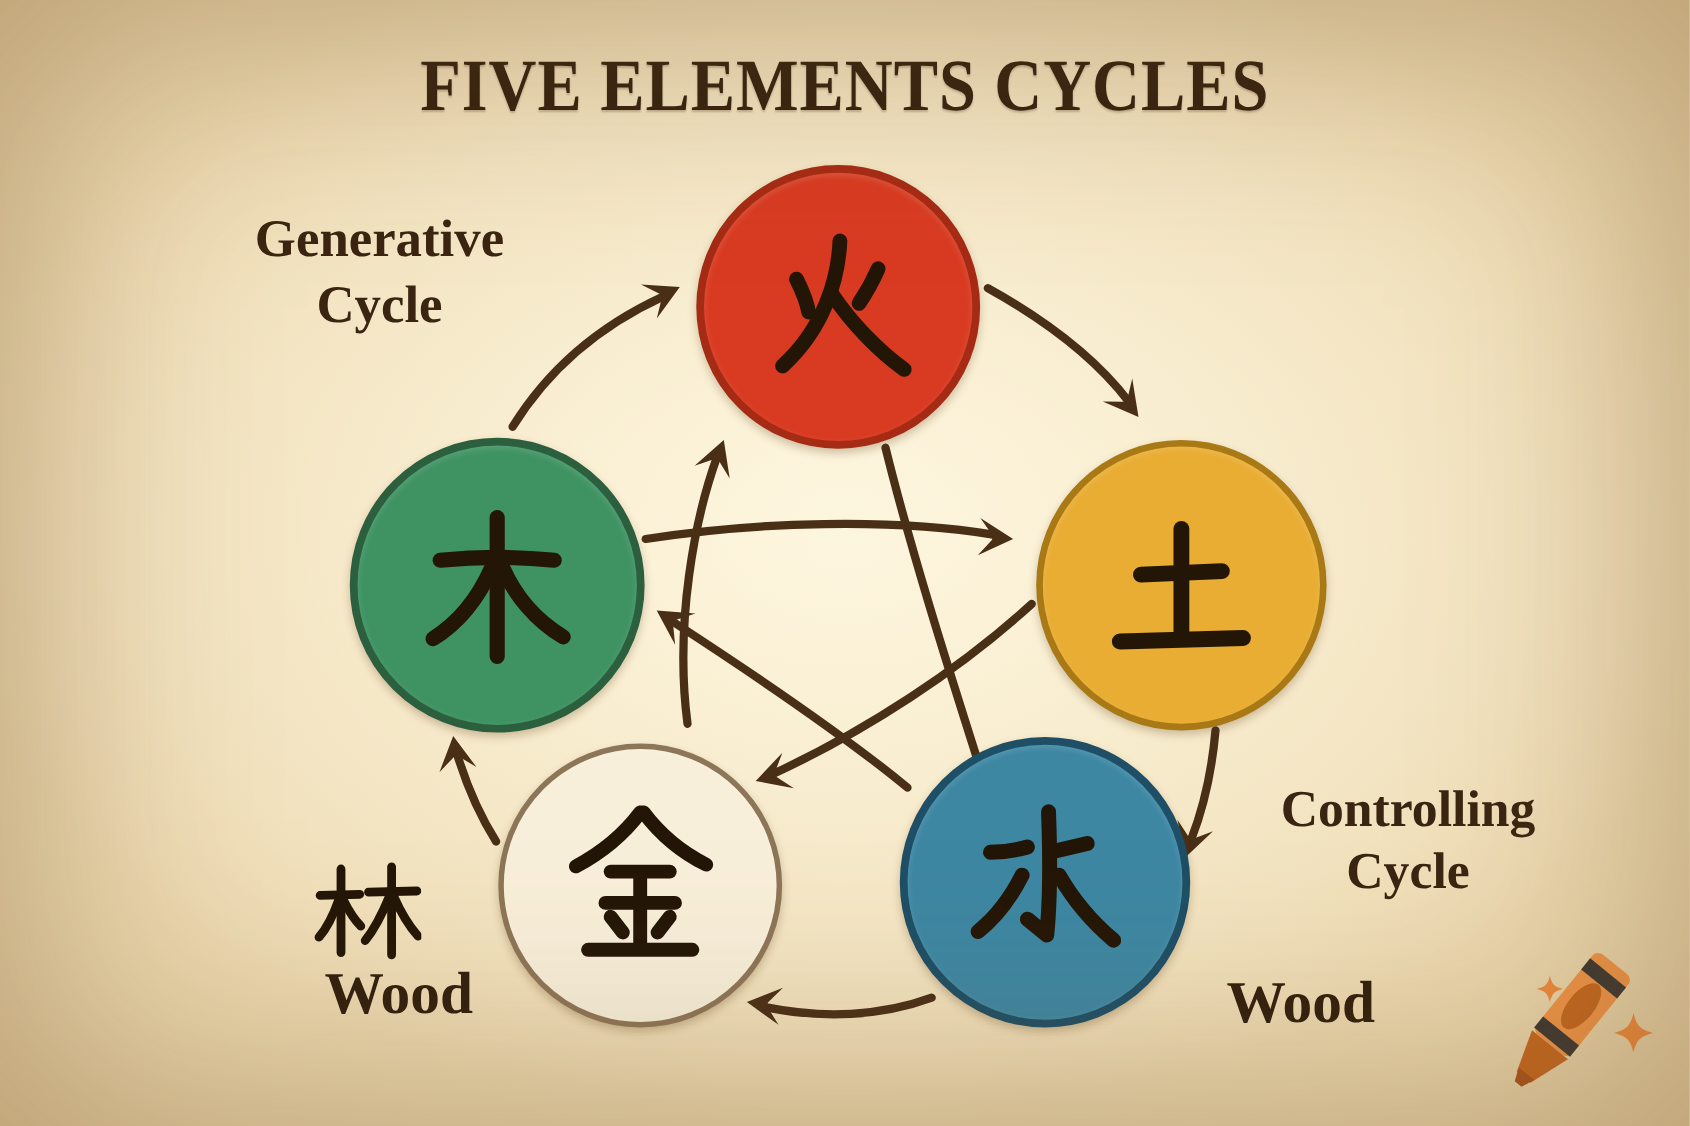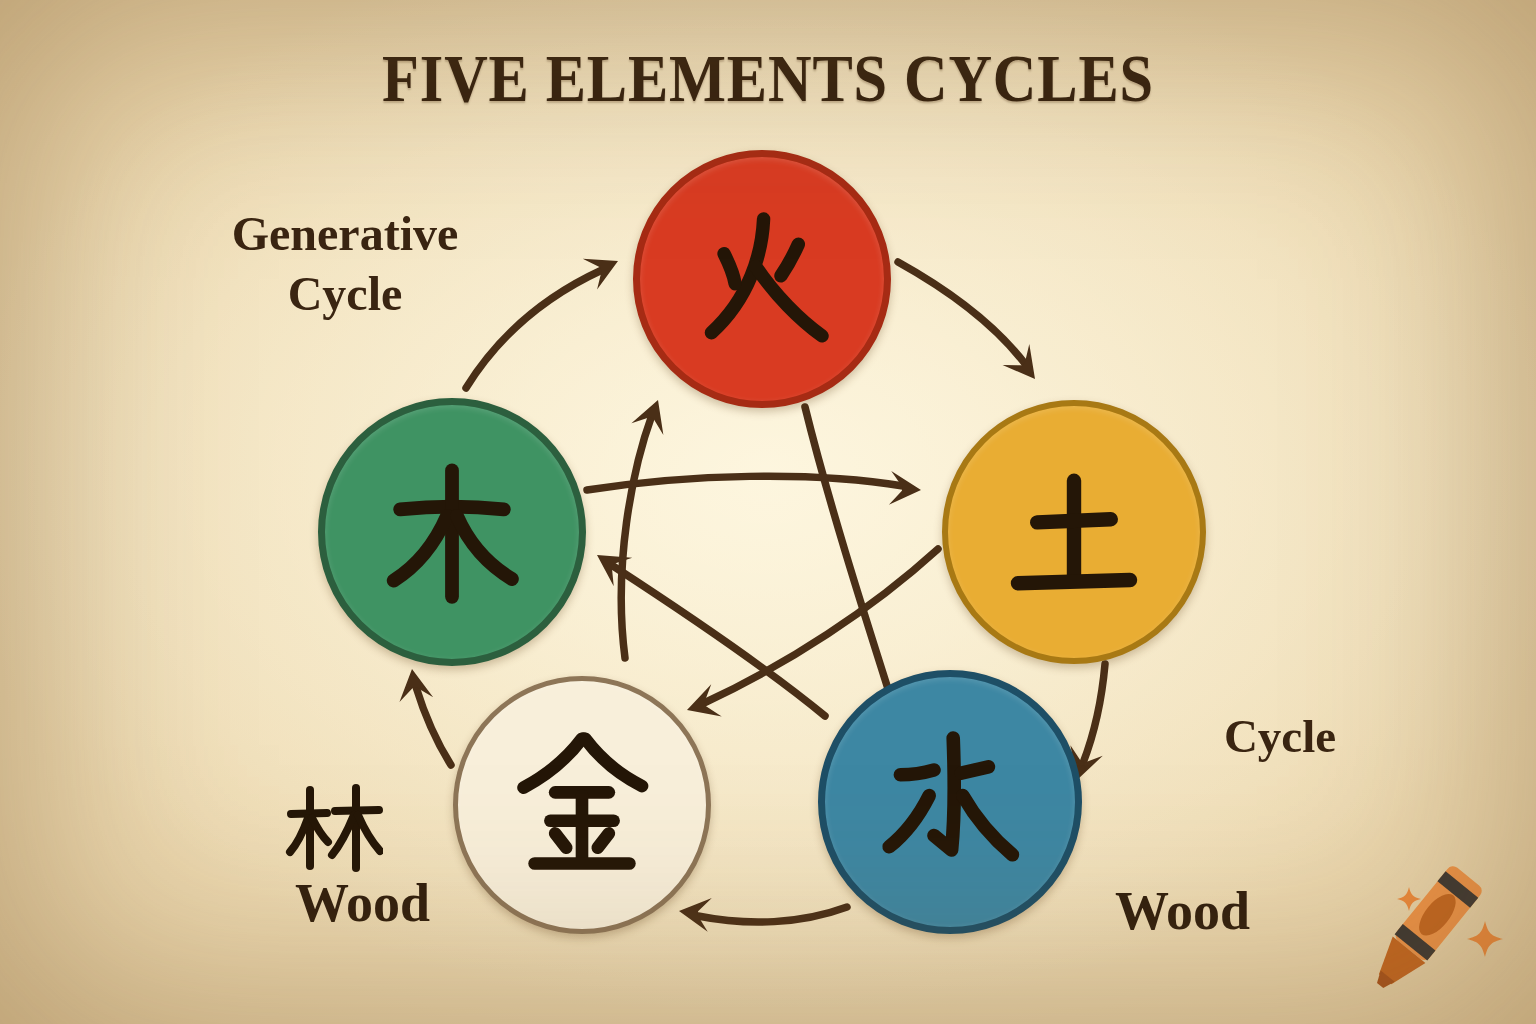--- a/index.html
+++ b/index.html
@@ -22,21 +22,21 @@
   .fire {left:633px;top:150px;width:244px;height:244px;background:#d93b22;border:7px solid #a62b14;}
   .wood {left:318px;top:398px;width:254px;height:254px;background:#3f9363;border:7px solid #2c5f3e;}
   .earth{left:942px;top:400px;width:252px;height:252px;background:#e9ad33;border:6px solid #a87914;}
   .metal{left:453px;top:676px;width:248px;height:248px;background:#f8efda;border:5px solid #8d7557;}
   .water{left:818px;top:670px;width:250px;height:250px;background:#3d87a3;border:7px solid #1e4f66;}
   .kanji{stroke:#241607;fill:none;stroke-linecap:round;stroke-linejoin:round;}
   .arrows{position:absolute;left:0;top:0;}
   .arrows path.line{stroke:#4a2f17;stroke-width:7.5;fill:none;stroke-linecap:round;}
   .head{fill:#4a2f17;}
   .cycle-label{position:absolute;text-align:center;color:#3a2512;font-weight:700;line-height:60px;}
-  .generative{left:175px;top:204px;width:340px;font-size:48px;}
+  .generative{left:175px;top:188px;width:340px;font-size:48px;}
   .controlling{left:1105px;top:708px;width:350px;font-size:47px;line-height:56px;}
   .side-label{position:absolute;text-align:right;color:#301e0d;font-weight:700;font-size:54px;}
   .wood-left-kanji{position:absolute;left:283px;top:778px;}
   .wood-left-word{left:230px;top:872px;width:200px;}
   .water-word{left:1050px;top:880px;width:200px;}
   .watermark{position:absolute;left:1375px;top:865px;}
 </style>
 </head>
 <body>
 
@@ -139,20 +139,21 @@
       <path d="M20,87 L80,87"></path>
     </svg>
   </div>
 
   <div class="cycle-label generative">
     <div>Generative</div>
     <div>Cycle</div>
   </div>
 
   <div class="cycle-label controlling">
+    <div>Controlling</div>
     <div>Cycle</div>
   </div>
 
   <div class="wood-left-kanji" aria-label="林">
     <svg class="kanji" width="100" height="100" viewBox="0 0 100 100" stroke-width="8">
       <path d="M8,36 L44,35"></path>
       <path d="M27,12 L27,88"></path>
       <path d="M25,40 C20,54 15,65 7,74"></path>
       <path d="M29,40 C34,50 39,58 45,64"></path>
       <path d="M52,33 L96,32"></path>

